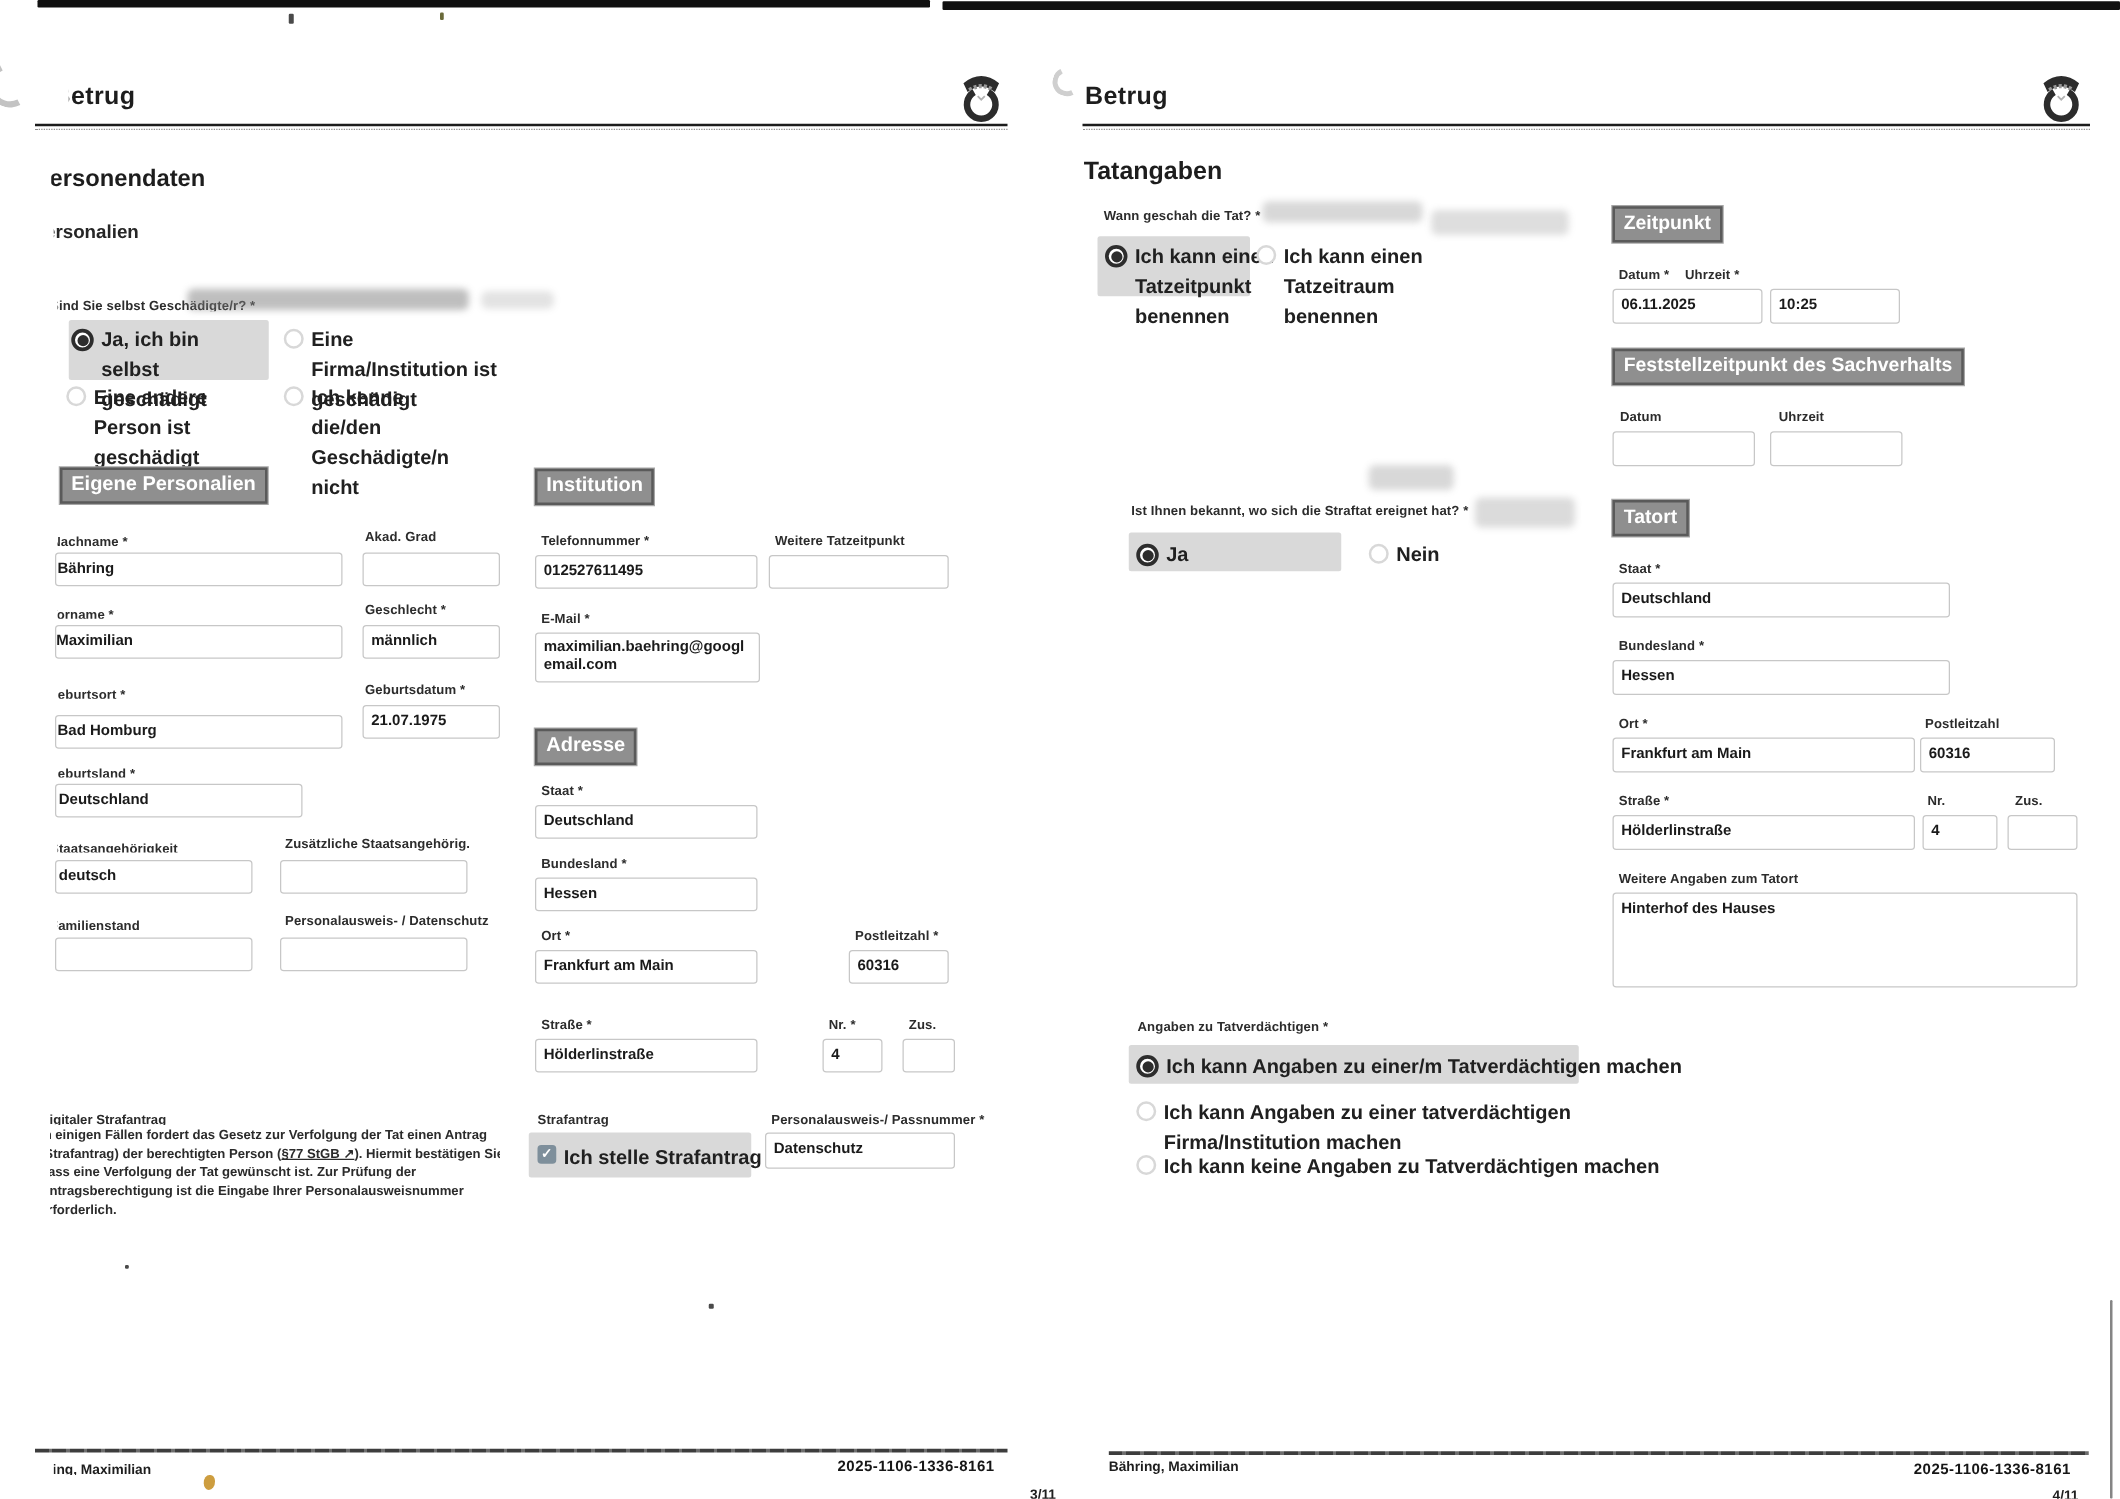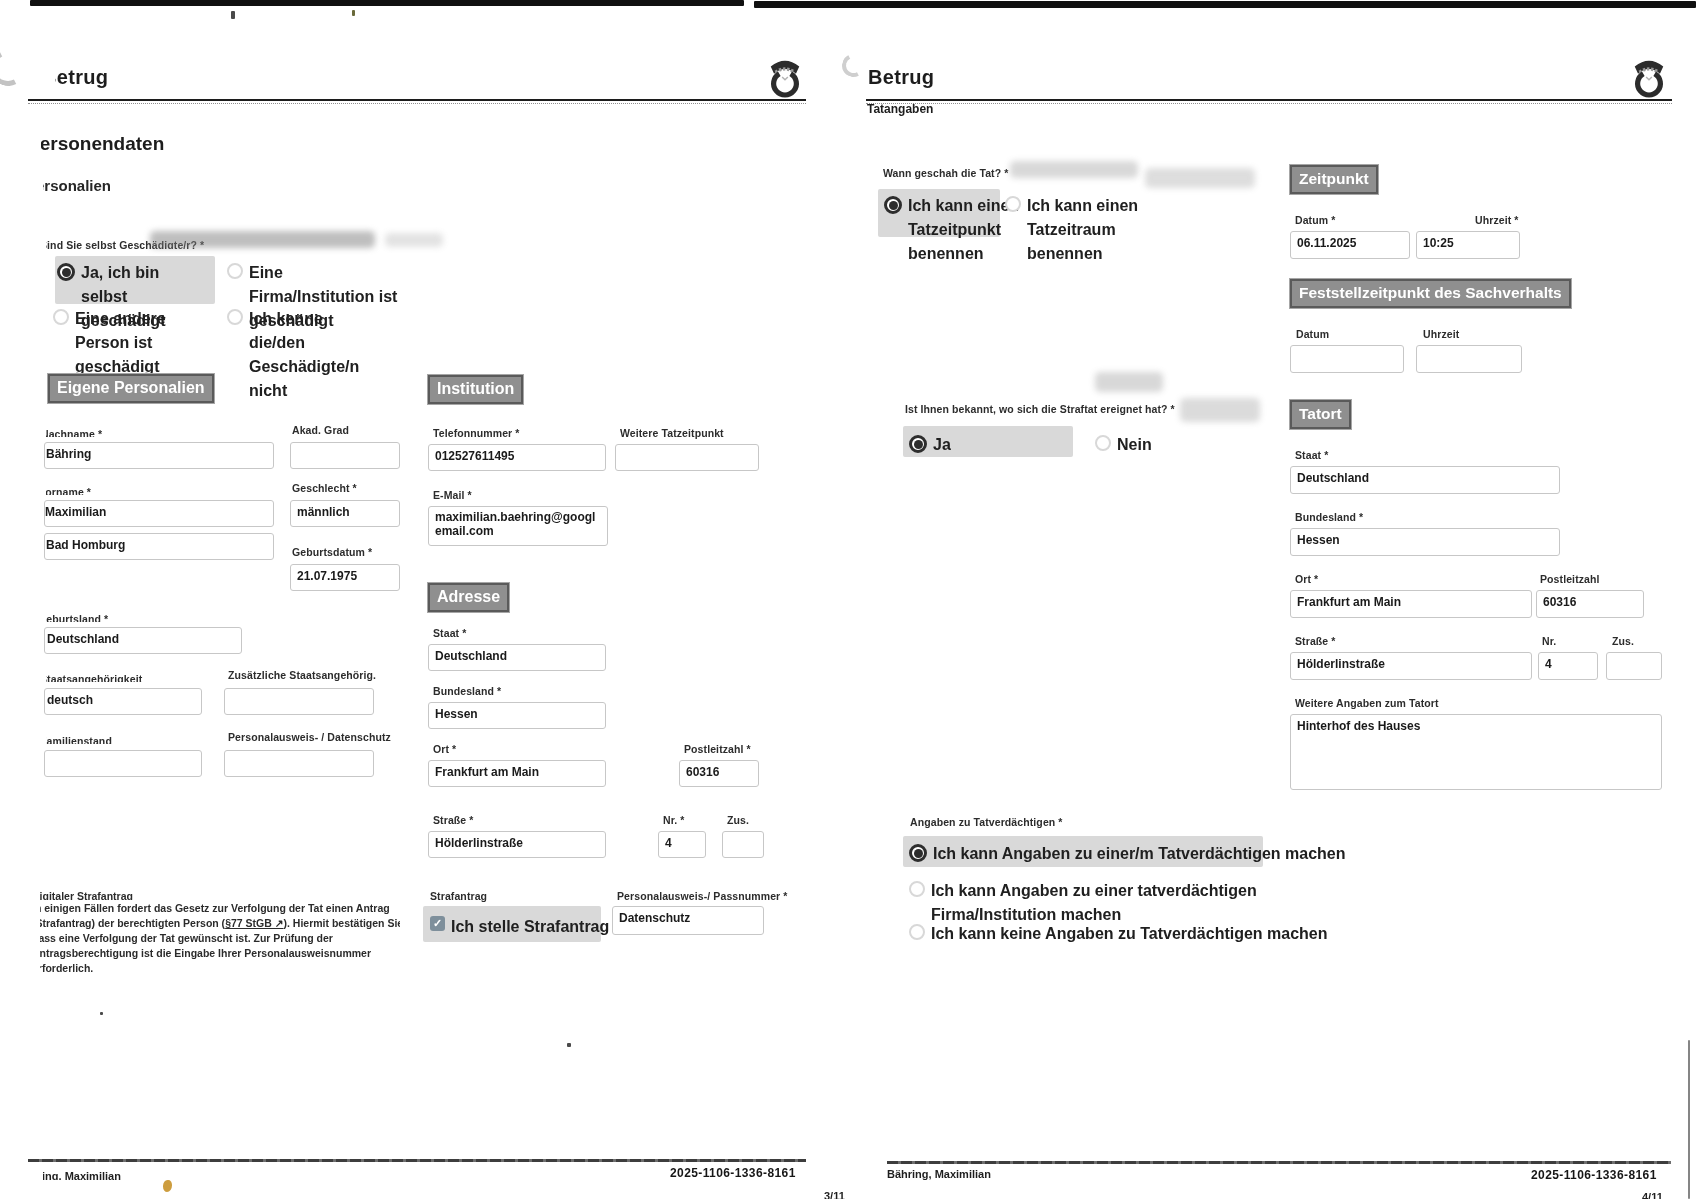--- a/index.html
+++ b/index.html
@@ -122,21 +122,21 @@
       <span class="v" style="margin-left:-6px">Maximilian</span>
     </div>
     <div class="box" style="left:290px;top:500px;width:108px;height:25px">
       <span class="v">männlich</span>
     </div>
 
     <div class="clip" style="left:46px;top:546px;width:70px;height:13px">
       <span class="lbl" style="margin-left:-8px">Geburtsort *</span>
     </div>
     <div class="t lbl" style="left:292px;top:546px">Geburtsdatum *</div>
-    <div class="box" style="left:44px;top:533px;width:228px;height:25px">
+    <div class="box" style="left:44px;top:572px;width:228px;height:25px">
       <span class="v" style="margin-left:-5px">Bad Homburg</span>
     </div>
     <div class="box" style="left:290px;top:564px;width:108px;height:25px">
       <span class="v">21.07.1975</span>
     </div>
 
     <div class="clip" style="left:46px;top:609px;width:75px;height:13px">
       <span class="lbl" style="margin-left:-8px">Geburtsland *</span>
     </div>
     <div class="box" style="left:44px;top:627px;width:196px;height:25px">
@@ -241,39 +241,39 @@
   <div>
     <div class="t h1" style="left:868px;top:66px">Betrug</div>
     <div class="rule" style="left:866px;top:99px;width:806px"></div>
     <svg class="logo" style="left:1630px;top:52px" viewBox="0 0 40 50">
       <path d="M5 15 Q20 3 35 15 L31.5 22.5 Q20 13 8.5 22.5 Z" fill="#2c2c2c"></path>
       <path d="M10 21 Q20 14 30 21" stroke="#9a9a9a" stroke-width="3.5" fill="none" stroke-dasharray="2.5 1.8"></path>
       <path d="M14 22.6 A12 12 0 1 0 26 22.6" stroke="#2c2c2c" stroke-width="5.5" fill="none"></path>
       <path d="M17 26 L20 29 L23 26" stroke="#b3b3b3" stroke-width="1.5" fill="none"></path>
     </svg>
 
-    <div class="t h2" style="left:867px;top:102px;font-size:12px">Tatangaben</div>
+    <div class="t h2" style="left:867px;top:126px;font-size:20px">Tatangaben</div>
 
     <div class="t lbl" style="left:883px;top:167px">Wann geschah die Tat? *</div>
     <div class="sm" style="left:1010px;top:161px;width:128px;height:17px;opacity:.3"></div>
     <div class="sm" style="left:1145px;top:168px;width:110px;height:20px;opacity:.26"></div>
 
     <div class="hl" style="left:878px;top:189px;width:122px;height:48px"></div>
     <div class="opt" style="left:884px;top:194px">
       <span class="r on"></span>
       <span class="ol" style="width:140px">Ich kann einen Tatzeitpunkt benennen</span>
     </div>
     <div class="opt" style="left:1005px;top:194px">
       <span class="r off"></span>
       <span class="ol" style="width:132px">Ich kann einen Tatzeitraum benennen</span>
     </div>
 
     <div class="chip" style="left:1290px;top:165px">Zeitpunkt</div>
     <div class="t lbl" style="left:1295px;top:214px">Datum *</div>
-    <div class="t lbl" style="left:1475px;top:214px">Uhrzeit *</div>
+    <div class="t lbl" style="left:1348px;top:214px">Uhrzeit *</div>
     <div class="box" style="left:1290px;top:231px;width:118px;height:26px">
       <span class="v">06.11.2025</span>
     </div>
     <div class="box" style="left:1416px;top:231px;width:102px;height:26px">
       <span class="v">10:25</span>
     </div>
 
     <div class="chip" style="left:1290px;top:279px">Feststellzeitpunkt des Sachverhalts</div>
     <div class="t lbl" style="left:1296px;top:328px">Datum</div>
     <div class="t lbl" style="left:1423px;top:328px">Uhrzeit</div>

